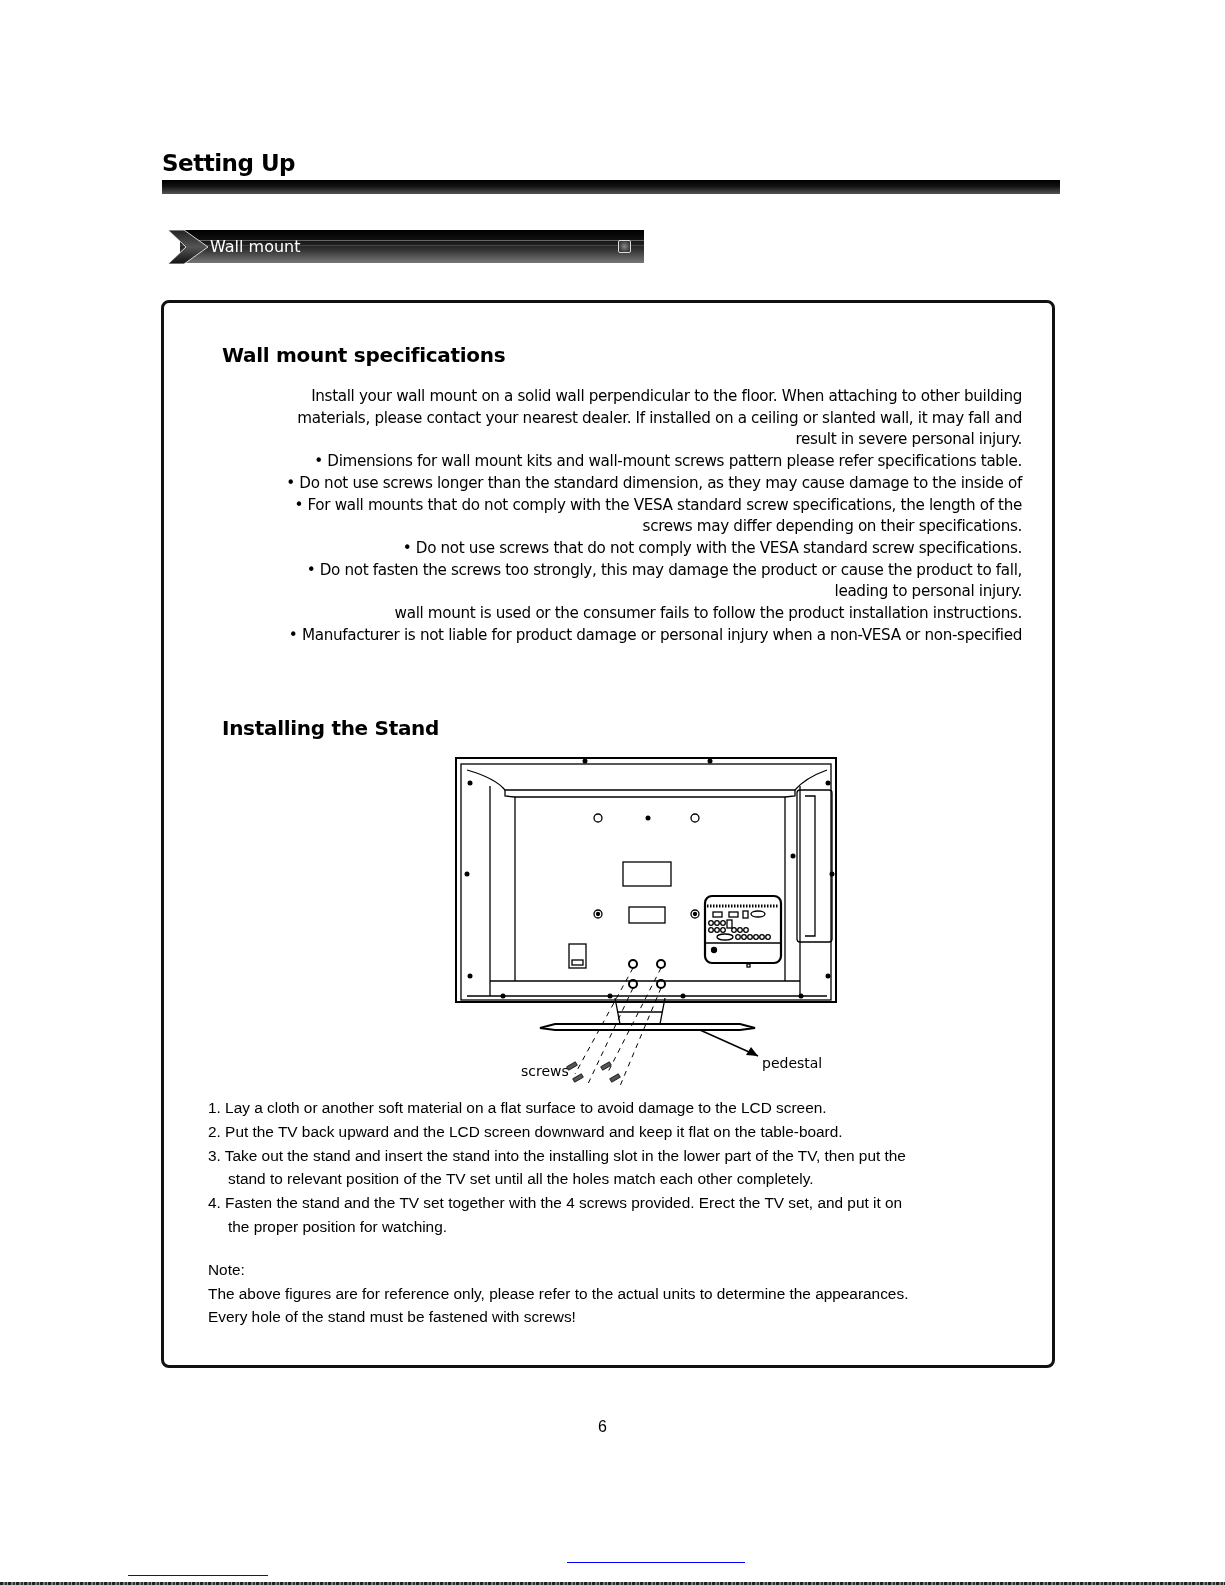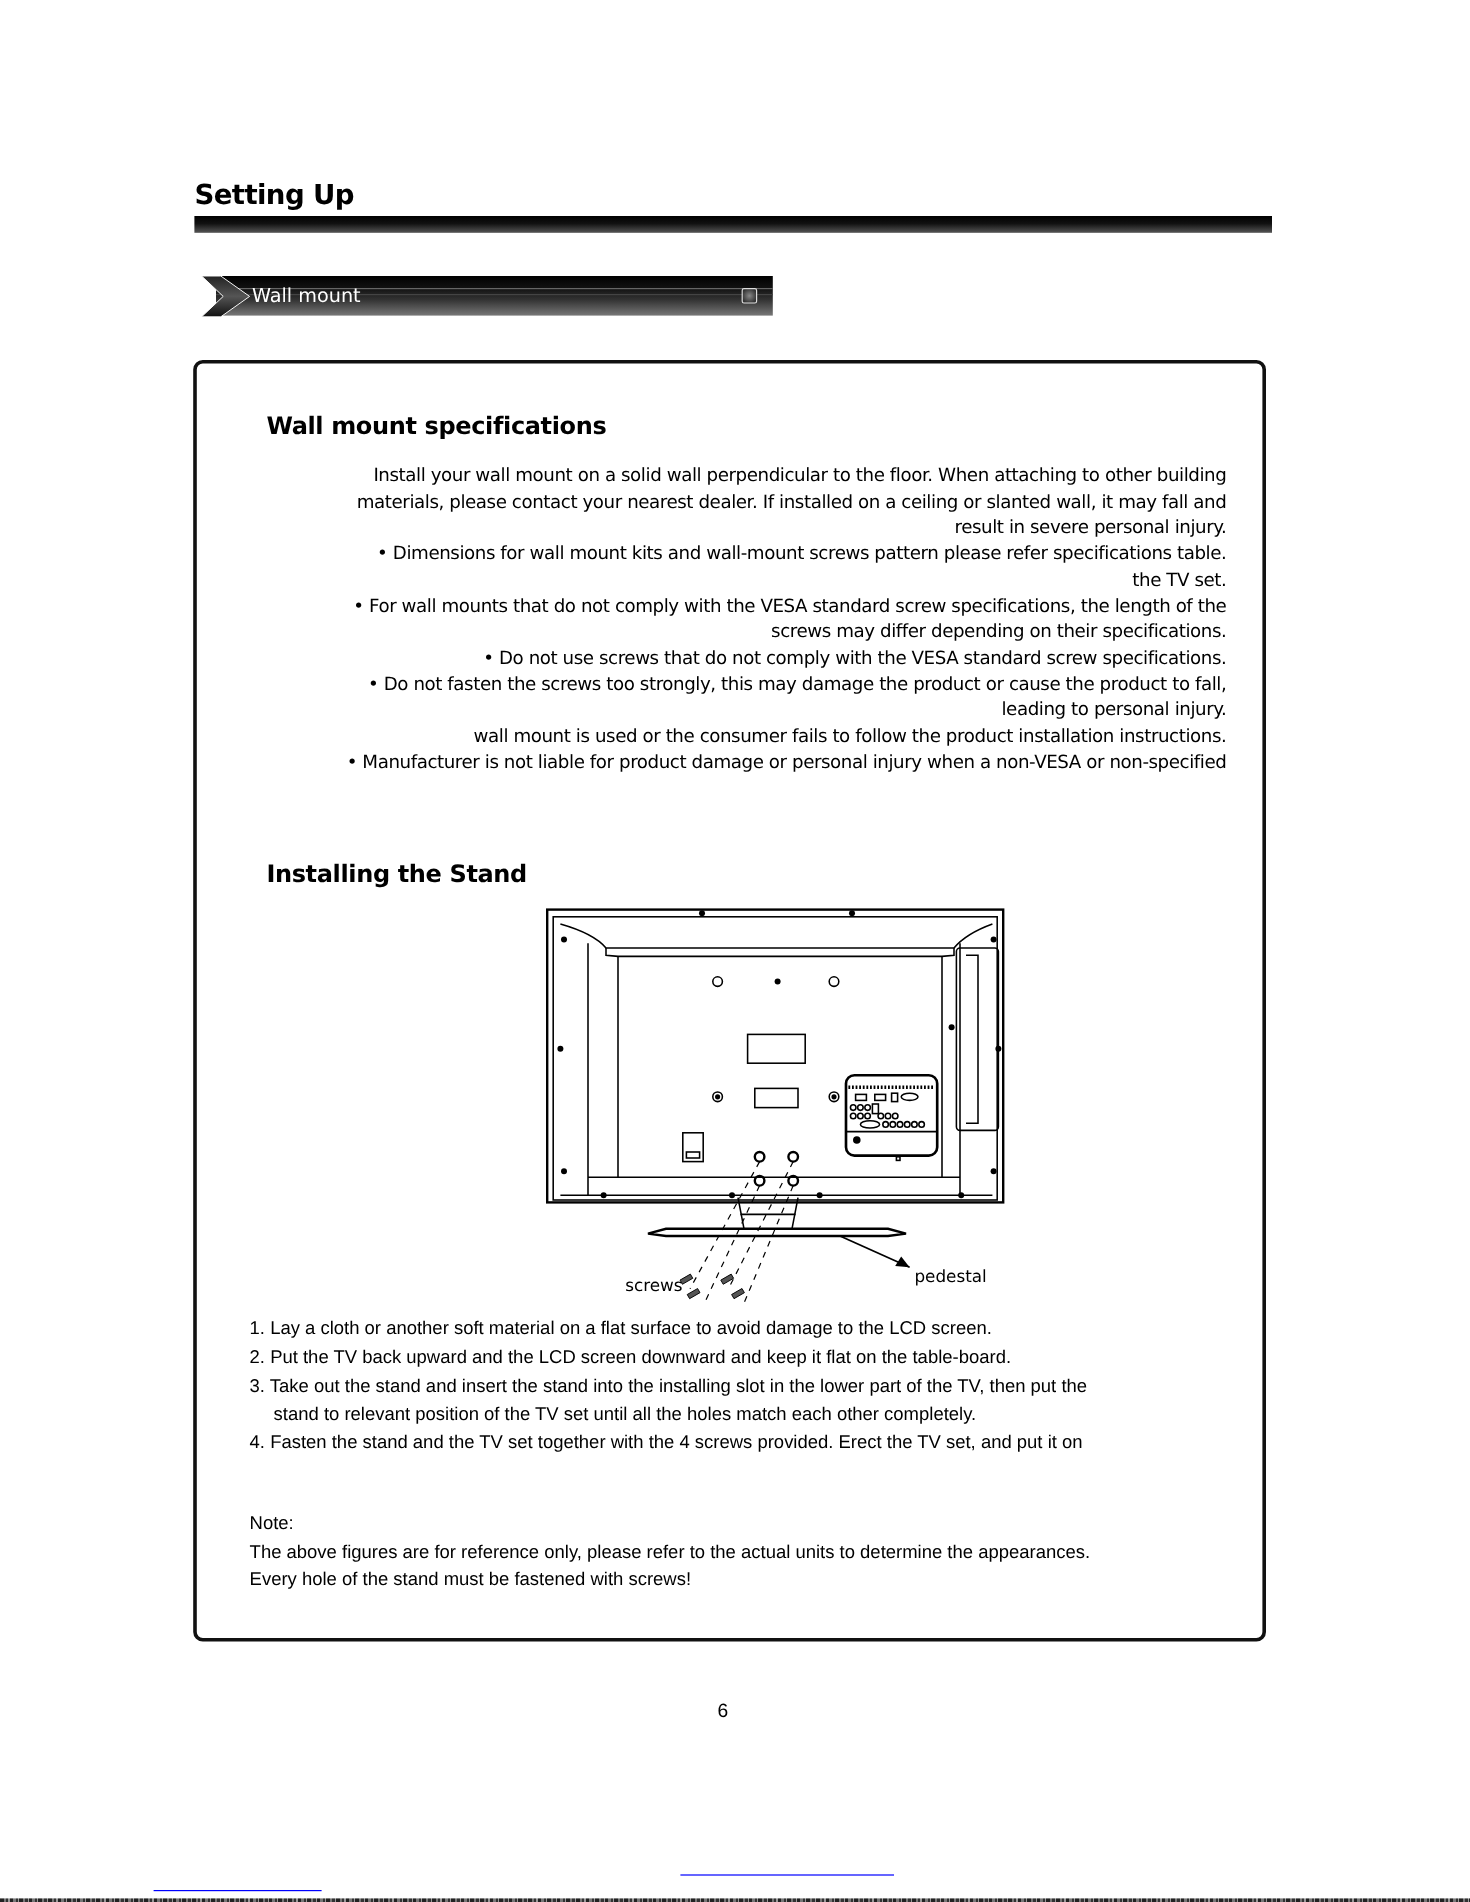--- a/index.html
+++ b/index.html
@@ -67,21 +67,21 @@
 
 <div class="content-box"></div>
 
 <div class="heading h1">Wall mount specifications</div>
 
 <div class="spec-text">
   <p>Install your wall mount on a solid wall perpendicular to the floor. When attaching to other building</p>
   <p>materials, please contact your nearest dealer. If installed on a ceiling or slanted wall, it may fall and</p>
   <p>result in severe personal injury.</p>
   <p>• Dimensions for wall mount kits and wall-mount screws pattern please refer specifications table.</p>
-  <p class="indent">the TV set.</p>
+  <p>• Do not use screws longer than the standard dimension, as they may cause damage to the inside of</p>
   <p>• For wall mounts that do not comply with the VESA standard screw specifications, the length of the</p>
   <p class="indent">screws may differ depending on their specifications.</p>
   <p>• Do not use screws that do not comply with the VESA standard screw specifications.</p>
   <p>• Do not fasten the screws too strongly, this may damage the product or cause the product to fall,</p>
   <p>leading to personal injury.</p>
   <p>wall mount is used or the consumer fails to follow the product installation instructions.</p>
   <p>• Manufacturer is not liable for product damage or personal injury when a non-VESA or non-specified</p>
 </div>
 
 <div class="heading h2">Installing the Stand</div>
@@ -193,20 +193,21 @@
   <text x="66" y="320" font-family="DejaVu Sans, sans-serif" font-size="14" fill="#000">screws</text>
   <text x="307" y="312" font-family="DejaVu Sans, sans-serif" font-size="14" fill="#000">pedestal</text>
 </svg>
 
 <div class="steps">
   <p>1. Lay a cloth or another soft material on a flat surface to avoid damage to the LCD screen.</p>
   <p>2. Put the TV back upward and the LCD screen downward and keep it flat on the table-board.</p>
   <p>3. Take out the stand and insert the stand into the installing slot in the lower part of the TV, then put the</p>
   <p class="cont">stand to relevant position of the TV set until all the holes match each other completely.</p>
   <p>4. Fasten the stand and the TV set together with the 4 screws provided. Erect the TV set, and put it on</p>
+  <p class="cont">the proper position for watching.</p>
 </div>
 
 <div class="note">
   <p>Note:</p>
   <p>The above figures are for reference only, please refer to the actual units to determine the appearances.</p>
   <p>Every hole of the stand must be fastened with screws!</p>
 </div>
 
 <div class="page-number">6</div>
 <div class="link-line-1"></div>

